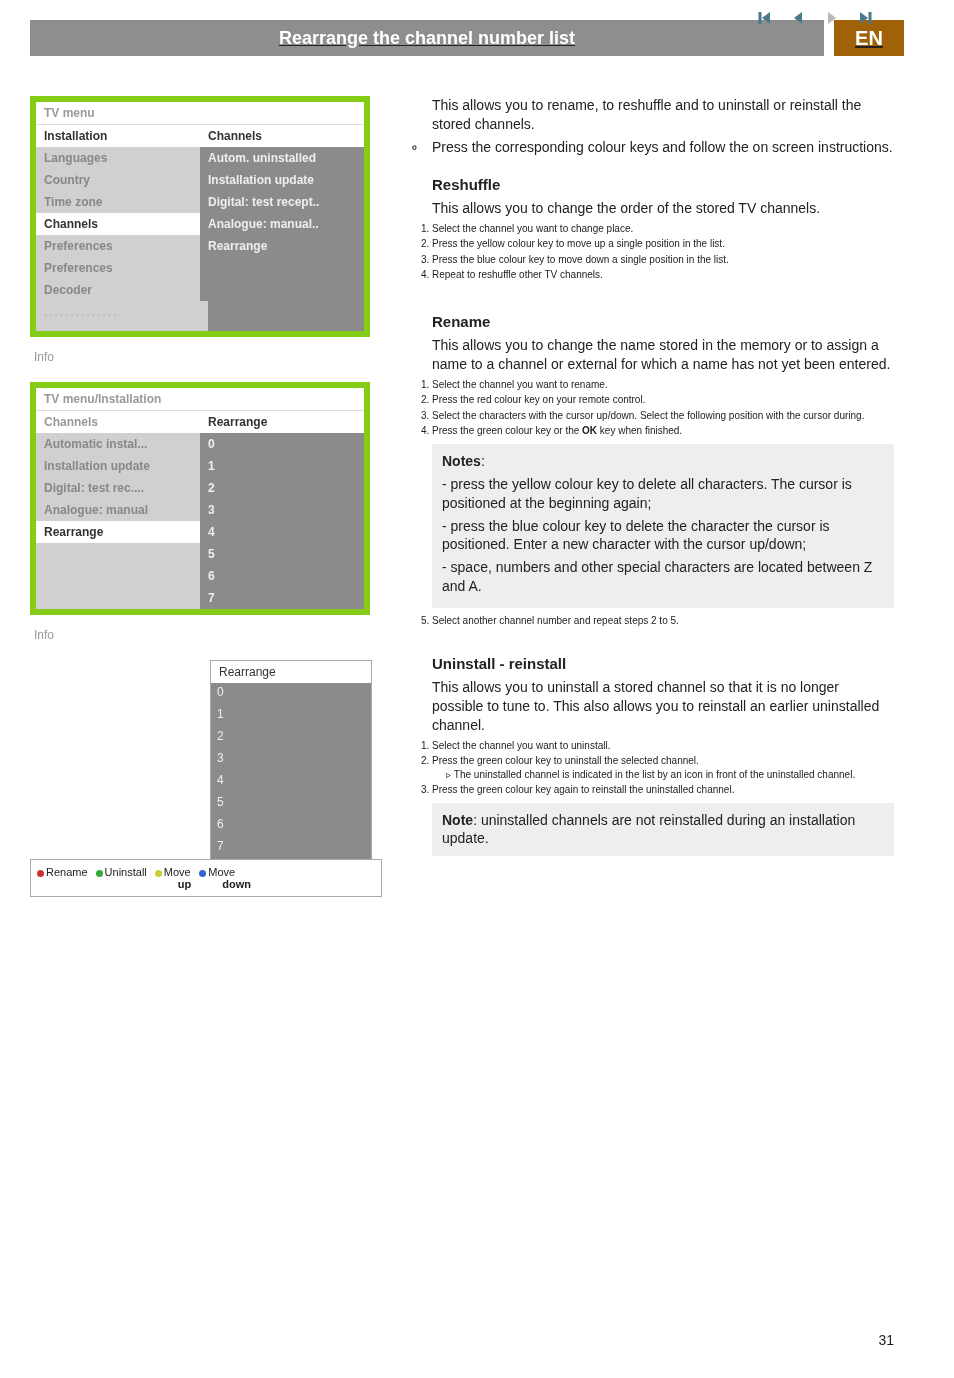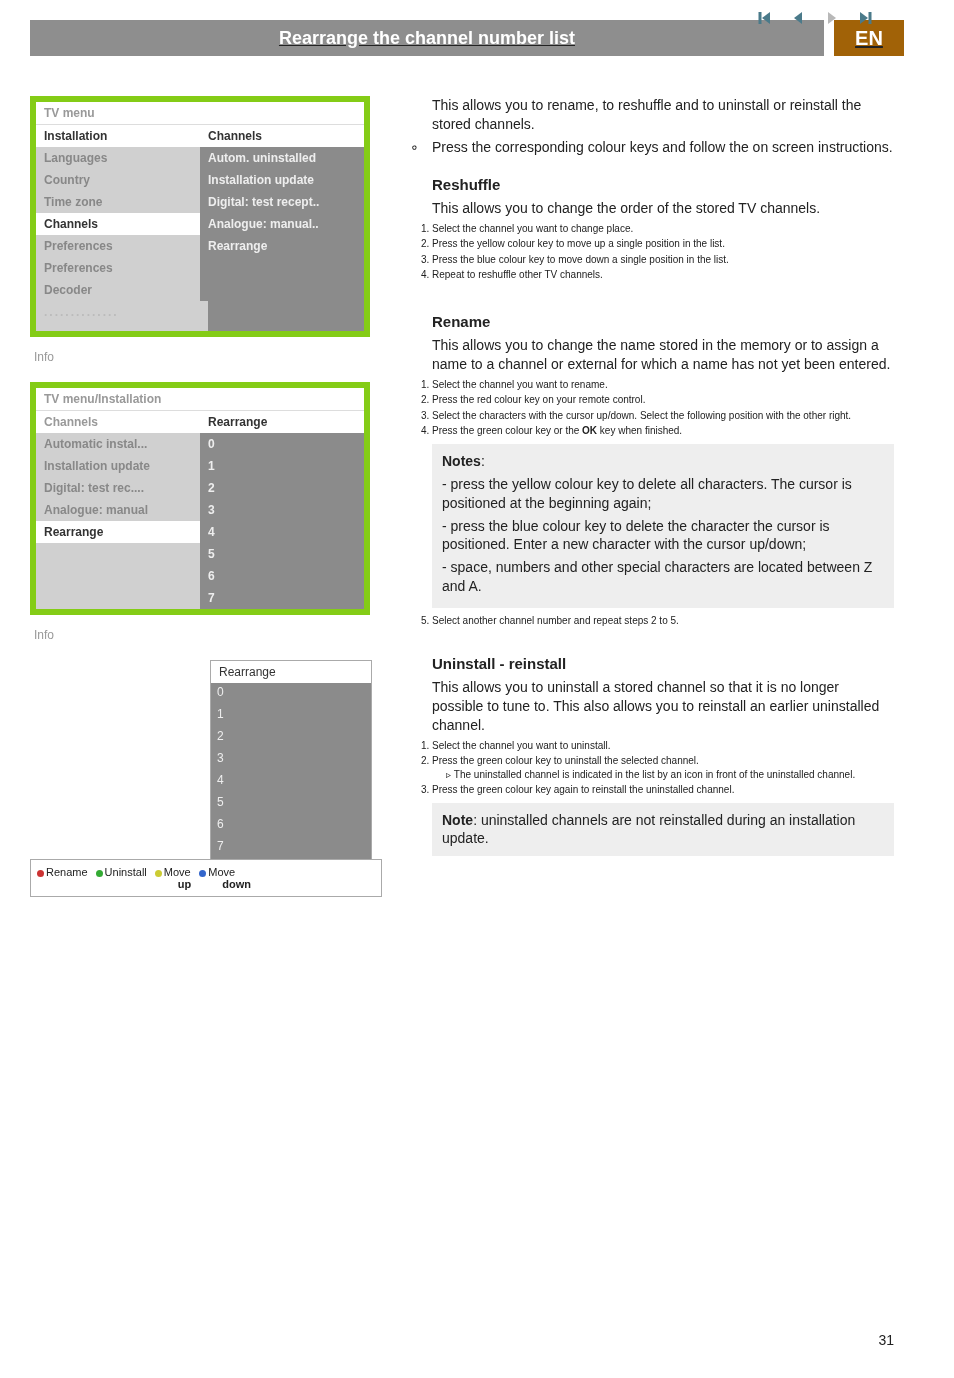--- a/index.html
+++ b/index.html
@@ -286,21 +286,21 @@
         <li>Press the yellow colour key  to move up a single position in the list.</li>
         <li>Press the blue colour key to move down a single position in the list.</li>
         <li>Repeat to reshuffle other TV channels.</li>
       </ol>
 
       <h3 class="indent" style="margin-top:30px;">Rename</h3>
       <p class="indent">This allows you to change the name stored in the memory or to assign a name to a channel or external for which a name has not yet been entered.</p>
       <ol>
         <li>Select the channel you want to rename.</li>
         <li>Press the red colour key on your remote control.</li>
-        <li>Select the characters with the cursor up/down. Select the following position with the other right.</li>
+        <li>Select the characters with the cursor up/down. Select the following position with the cursor during.</li>
         <li><span>Press the green colour key or the </span><b>OK</b><span> key when finished.</span></li>
       </ol>
       <div class="note-box">
         <p><b>Notes</b>:</p>
         <p>- <span>press the yellow colour key to delete all characters. The cursor is positioned at the beginning again;</span></p>
         <p>- <span>press the blue colour key to delete the character the cursor is positioned. Enter a new character with the cursor up/down;</span></p>
         <p>- <span>space, numbers and other special characters are located between Z and A.</span></p>
       </div>
       <ol start="5">
         <li>Select another channel number and repeat steps 2 to 5.</li>

